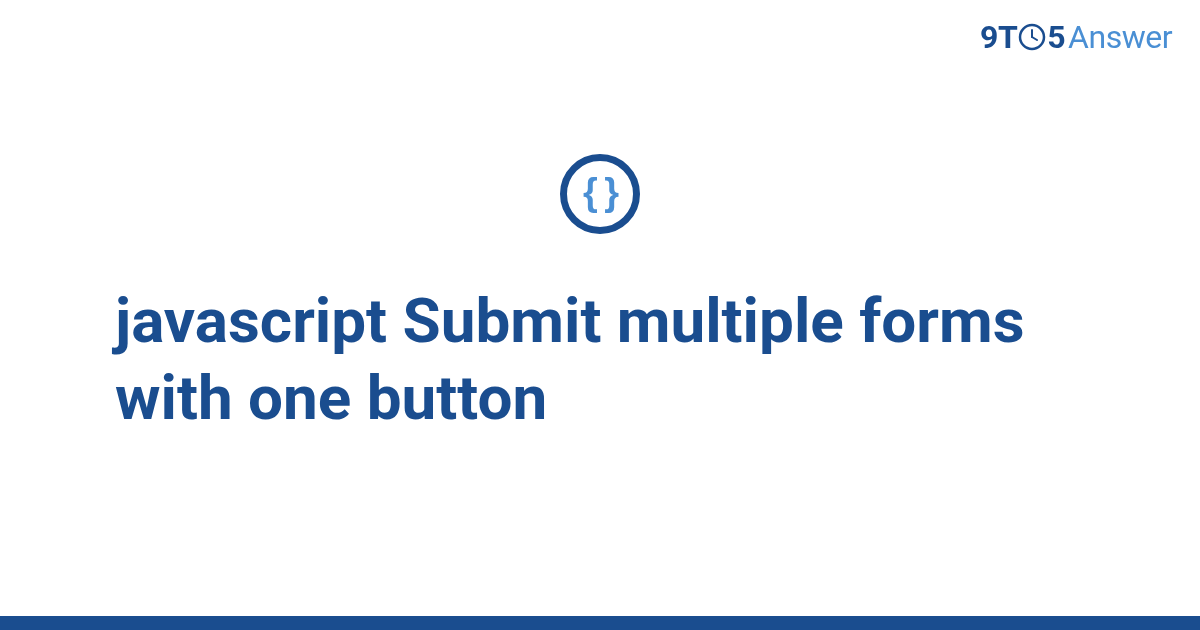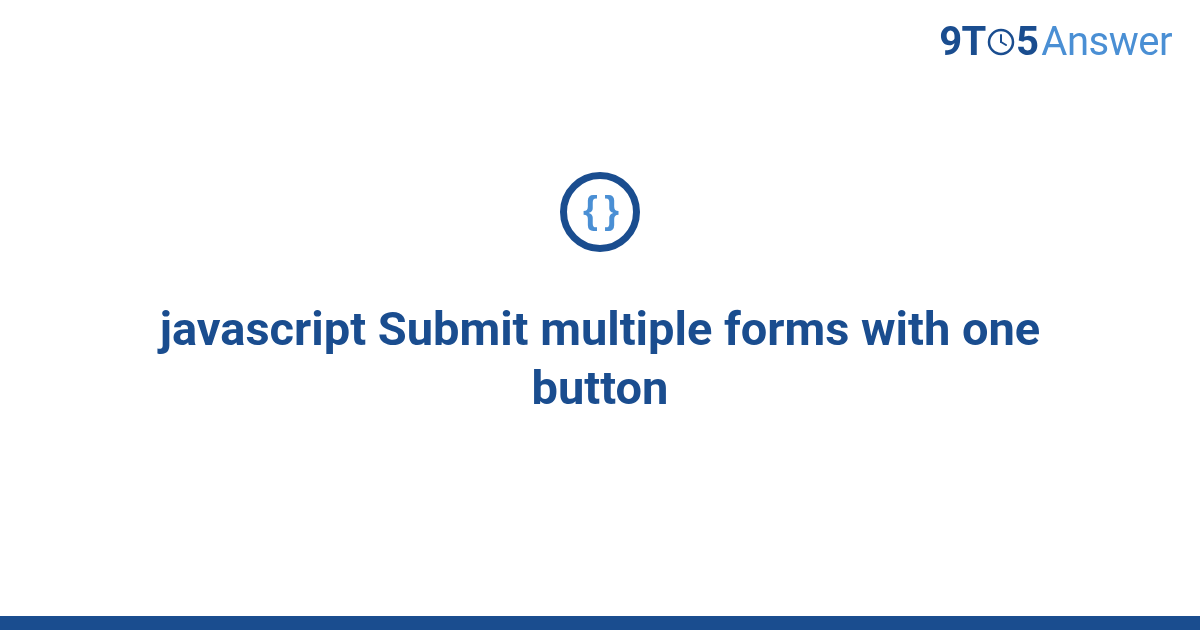--- a/index.html
+++ b/index.html
@@ -16,21 +16,21 @@
       overflow: hidden;
     }
     .header {
       position: absolute;
       top: 18px;
       right: 28px;
       display: flex;
       align-items: center;
     }
     .logo {
-      font-size: 40px;
+      font-size: 32px;
       font-weight: 600;
       color: #1a4d8f;
       letter-spacing: -0.5px;
       display: flex;
       align-items: center;
     }
     .logo-9t {
       color: #1a4d8f;
       font-weight: 700;
     }
@@ -82,24 +82,23 @@
     .braces-icon-inner {
       font-size: 38px;
       font-weight: 700;
       color: #4a8fd4;
       letter-spacing: -2px;
       font-family: "Segoe UI", Arial, sans-serif;
       line-height: 1;
       margin-top: -4px;
     }
     .title {
-      font-size: 47px;
+      font-size: 62px;
       font-weight: 700;
       color: #1a4d8f;
-      text-align: center;
       line-height: 1.25;
       max-width: 1050px;
       padding: 0 40px;
     }
     .footer-bar {
       position: absolute;
       bottom: 0;
       left: 0;
       width: 100%;
       height: 14px;

